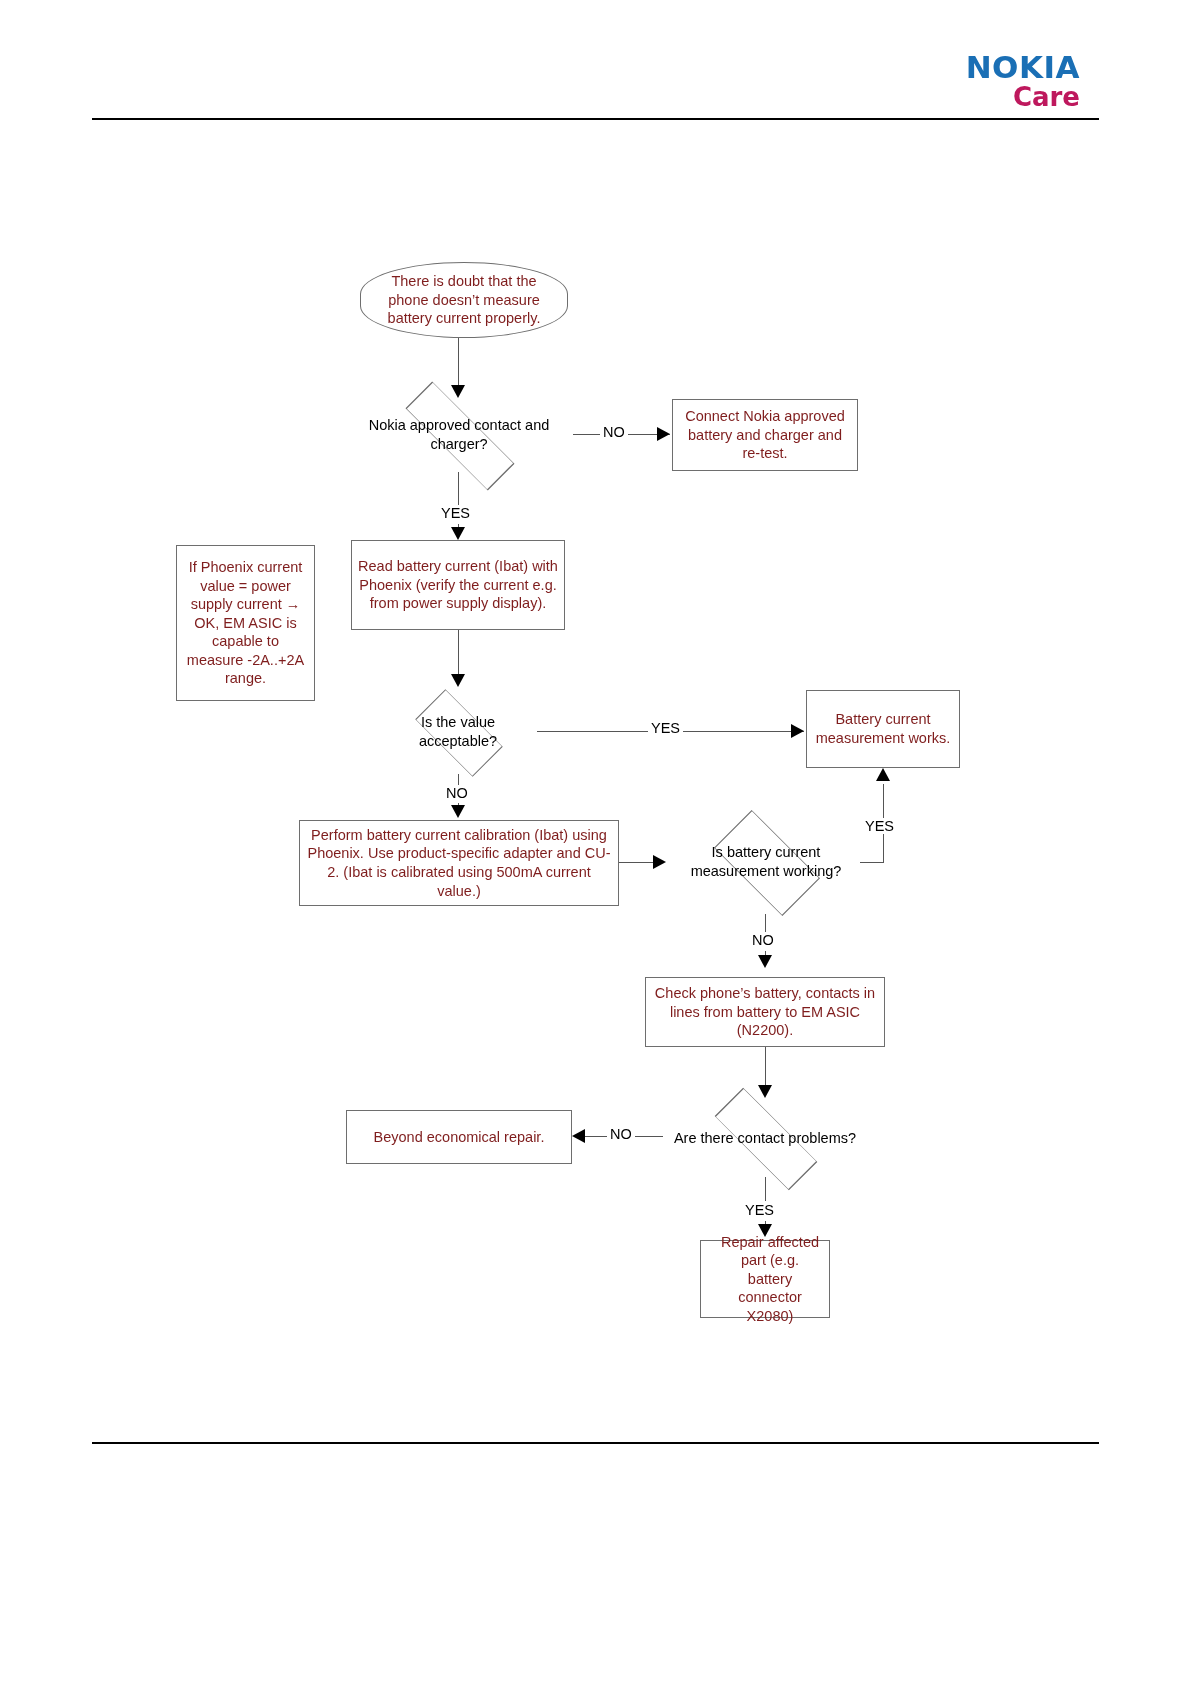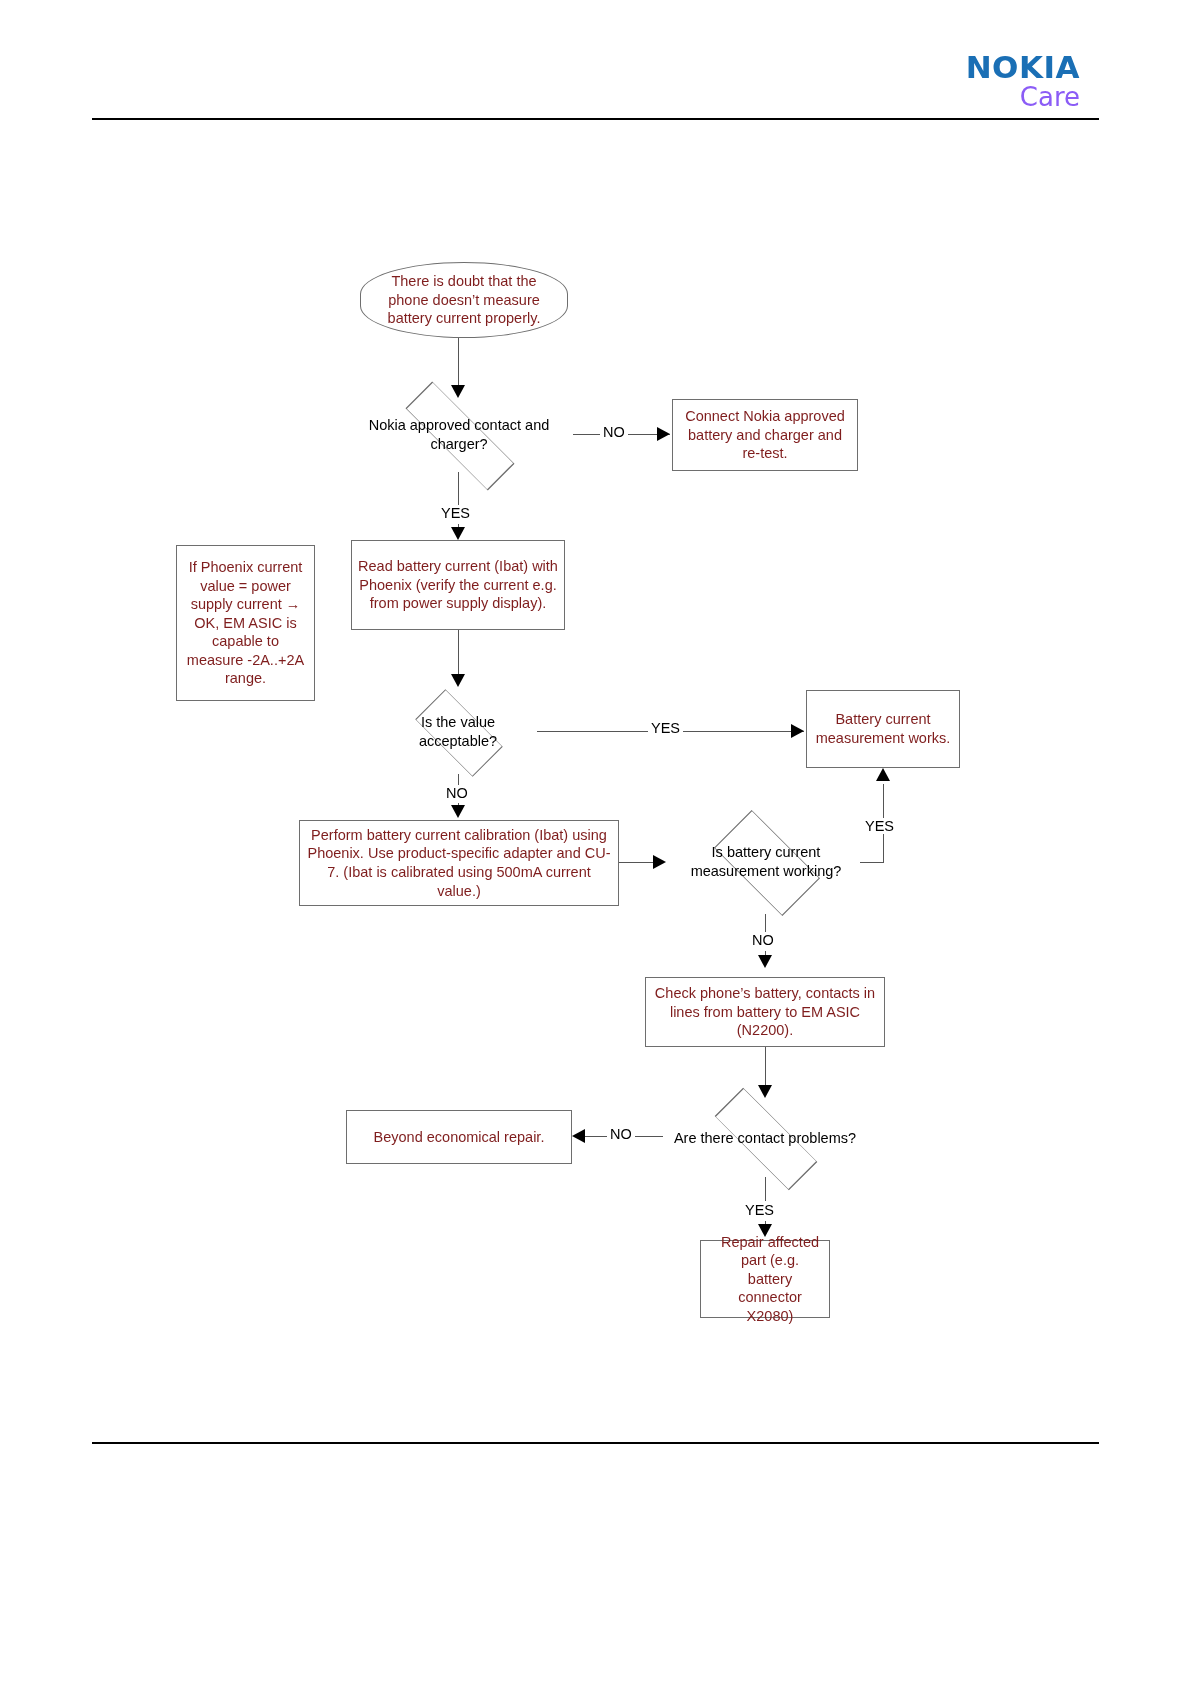--- a/index.html
+++ b/index.html
@@ -32,22 +32,22 @@
     font-family: "DejaVu Sans", sans-serif;
     font-size: 31px;
     font-weight: bold;
     letter-spacing: 0.5px;
     color: #1a6fb5;
     display: block;
   }
   .logo-care {
     font-family: "DejaVu Sans", sans-serif;
     font-size: 26px;
-    font-weight: normal;
-    color: #8b5cf6;
+    font-weight: bold;
+    color: #be185d;
     display: block;
     margin-top: 1px;
   }
   .rule {
     position: absolute;
     left: 92px;
     width: 1007px;
     height: 0;
     border-top: 2px solid #000;
   }
@@ -194,21 +194,21 @@
   <div class="edge-label" style="left:648px; top:720px;">YES</div>
   <div class="arrow-r" style="left:791px; top:724px;"></div>
 
   <div class="node box" style="left:806px; top:690px; width:154px; height:78px;">Battery current measurement works.</div>
 
   <div class="ln ln-v" style="left:458px; top:774px; height:12px;"></div>
   <div class="edge-label" style="left:443px; top:785px;">NO</div>
   <div class="ln ln-v" style="left:458px; top:803px; height:5px;"></div>
   <div class="arrow-d" style="left:451px; top:805px;"></div>
 
-  <div class="node box" style="left:299px; top:820px; width:320px; height:86px;">Perform battery current calibration (Ibat) using Phoenix. Use product-specific adapter and CU-7. (Ibat is calibrated using 500mA current value.)</div>
+  <div class="node box" style="left:299px; top:820px; width:320px; height:86px;">Perform battery current calibration (Ibat) using Phoenix. Use product-specific adapter and CU-2. (Ibat is calibrated using 500mA current value.)</div>
 
   <div class="ln ln-h" style="left:619px; top:862px; width:40px;"></div>
   <div class="arrow-r" style="left:653px; top:855px;"></div>
 
   <div class="decision" style="left:672px; top:810px; width:188px; height:104px;">
     <div class="dia-shape" style="width:80px; height:80px; margin-left:-40px; margin-top:-40px; transform: rotate(45deg) scale(1.18,0.65);"></div>
     <div class="dia-text">Is battery current measurement working?</div>
   </div>
 
   <div class="ln ln-h" style="left:860px; top:862px; width:24px;"></div>

